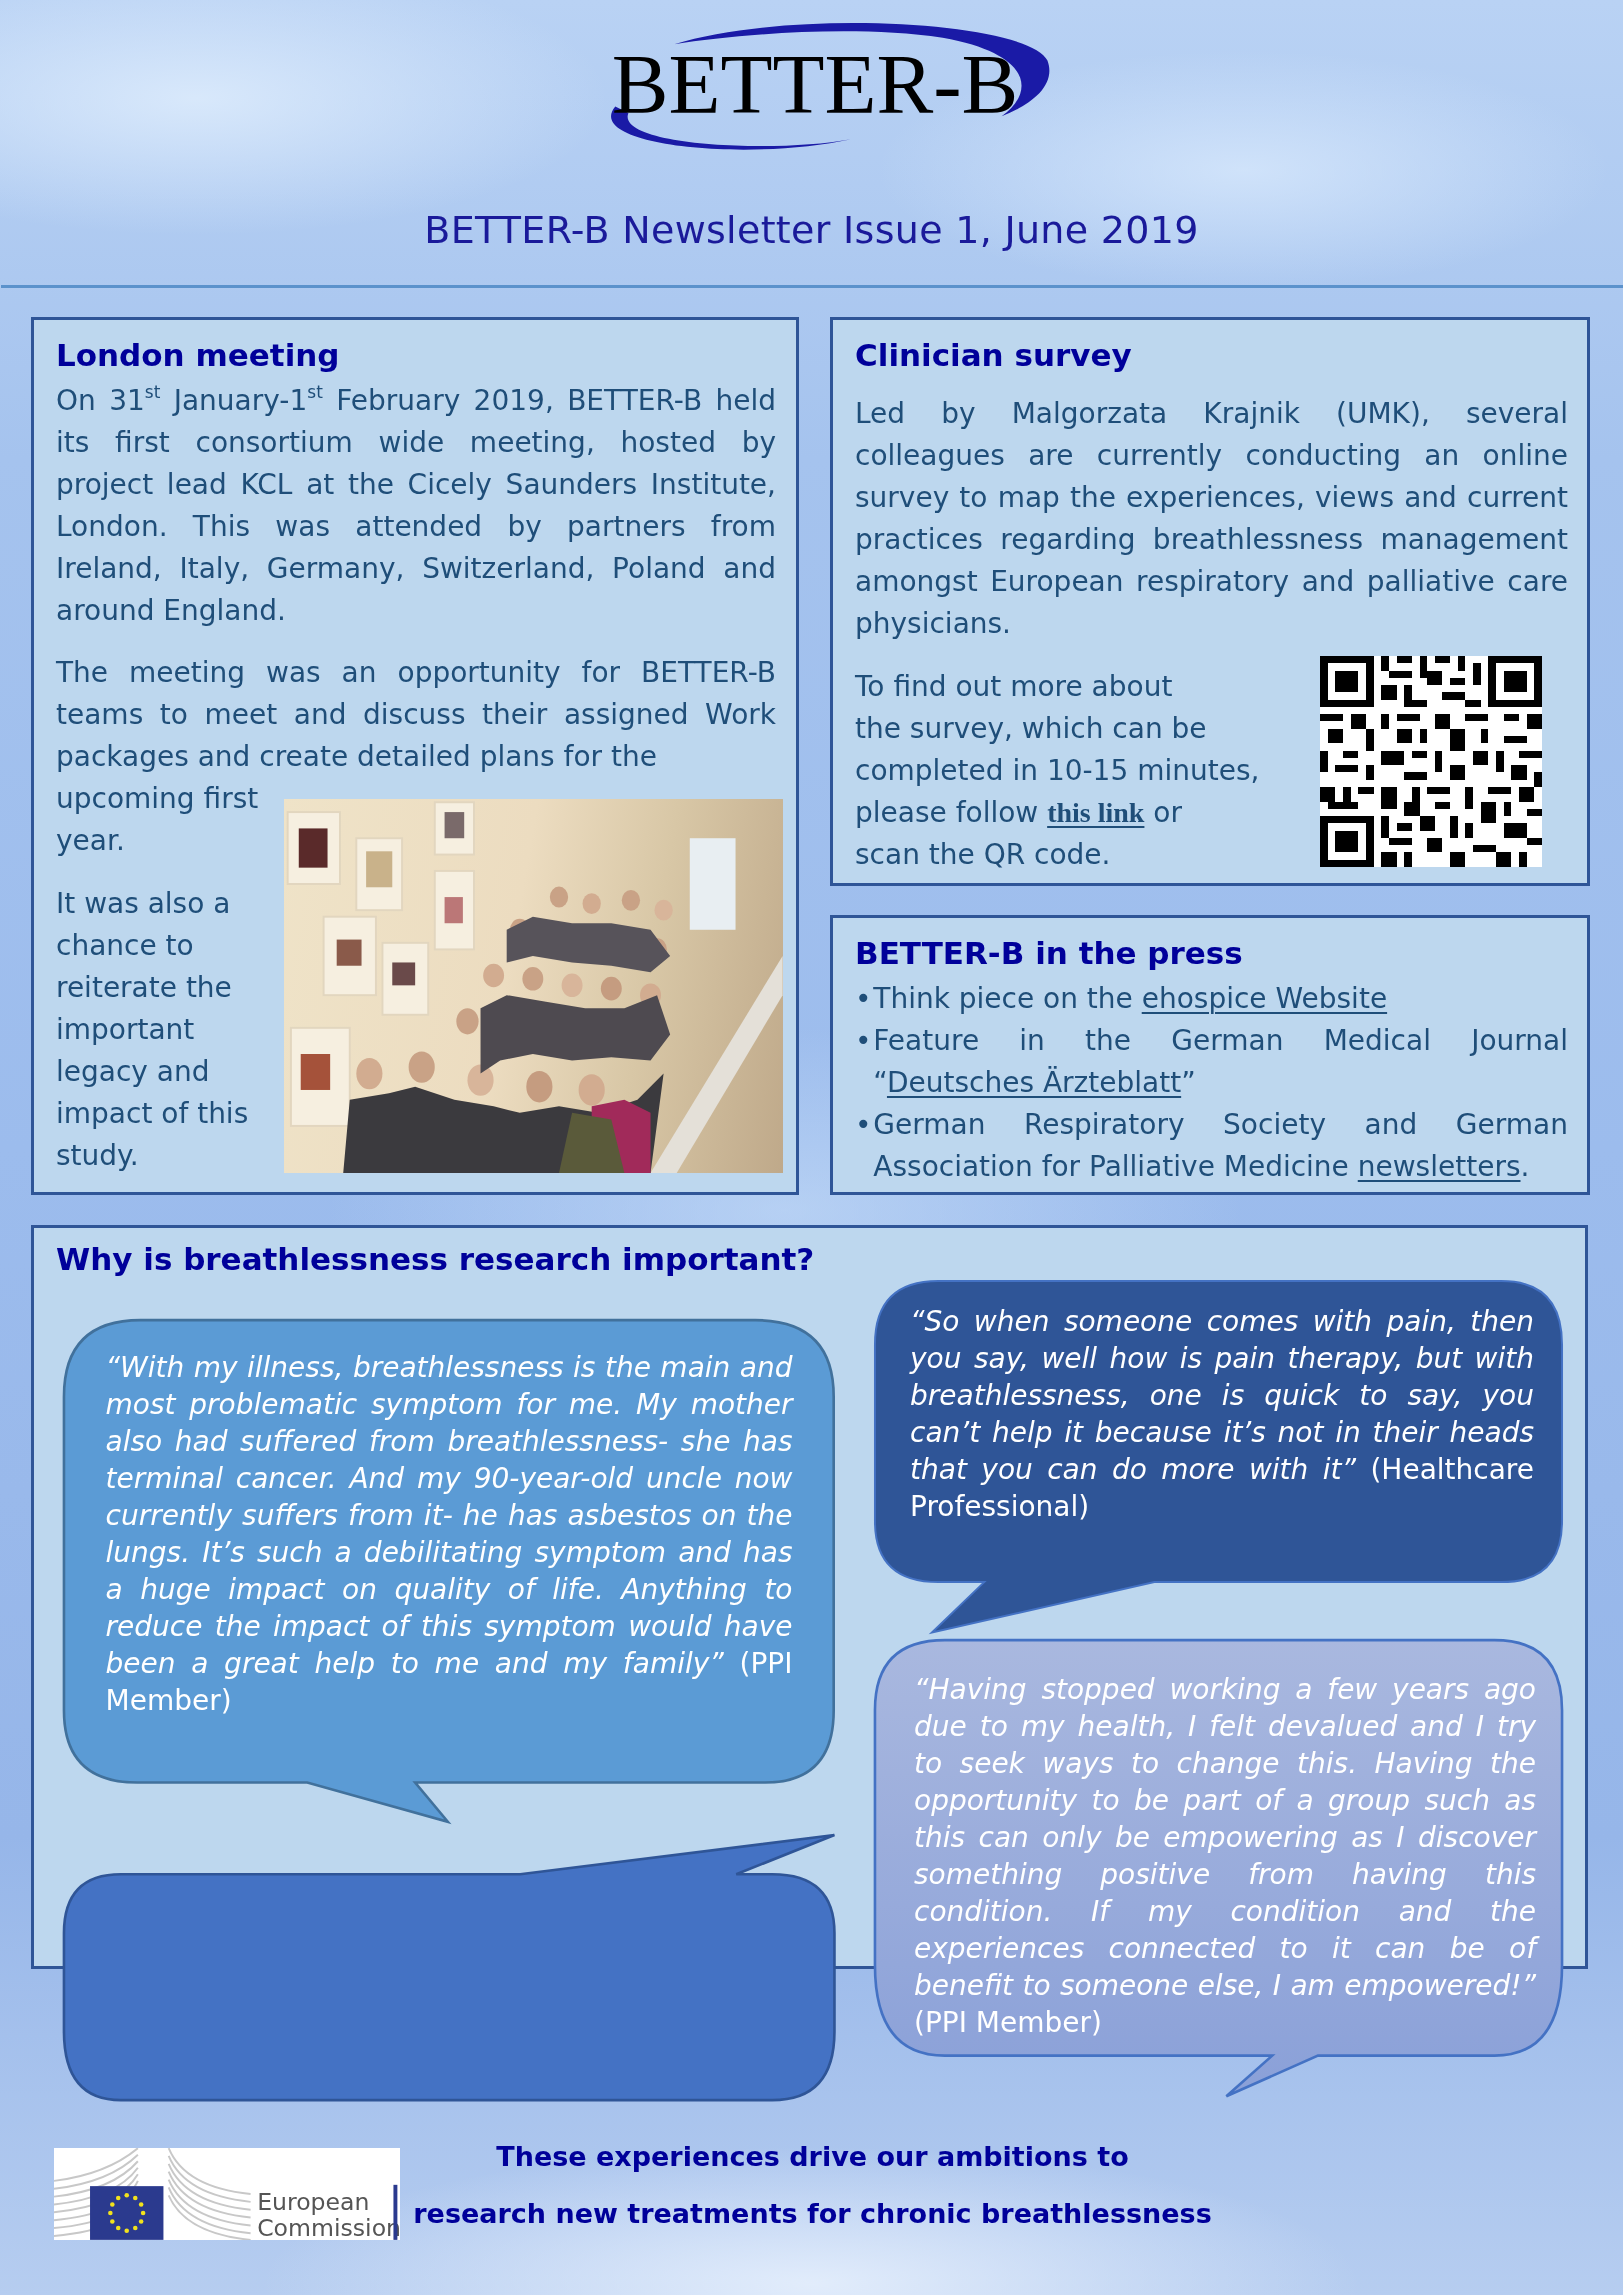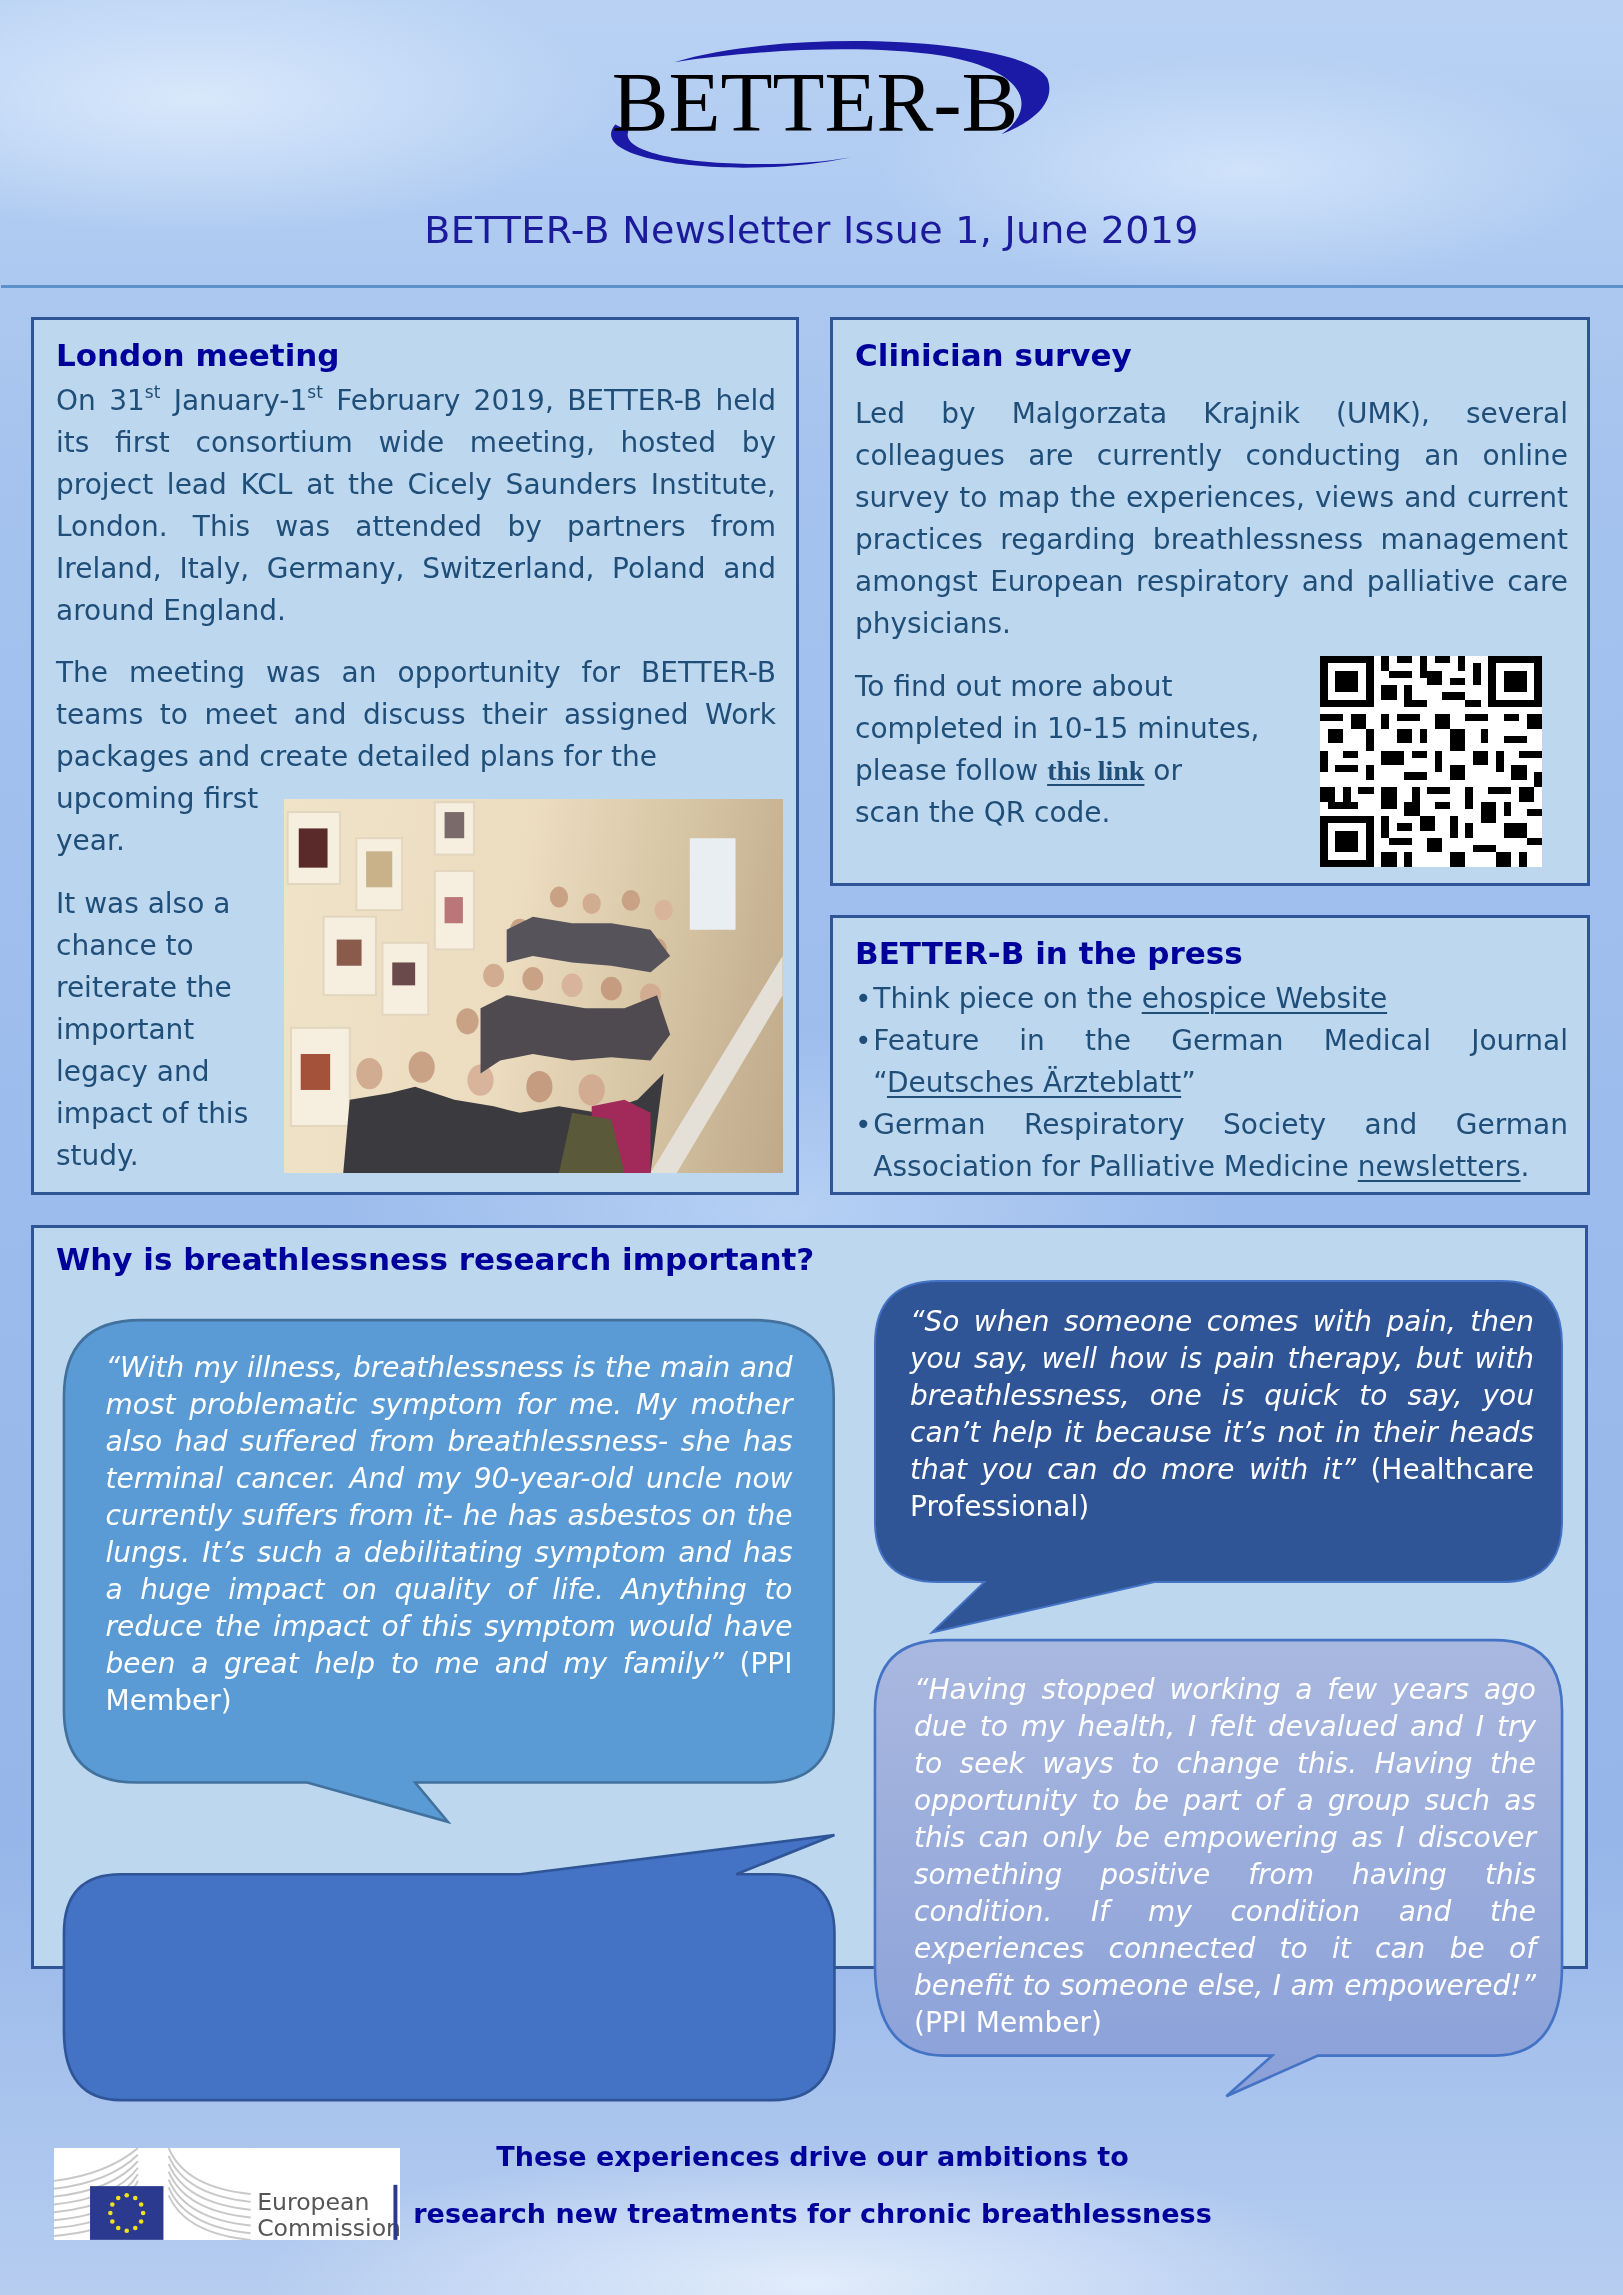--- a/index.html
+++ b/index.html
@@ -9,21 +9,21 @@
     background:
       radial-gradient(ellipse 589px 196px at 196px 98px, rgba(220,235,252,0.9), transparent 70%),
       radial-gradient(ellipse 523px 170px at 1243px 170px, rgba(215,232,252,0.8), transparent 70%),
       radial-gradient(ellipse 654px 262px at 785px 1211px, rgba(200,222,248,0.6), transparent 70%),
       radial-gradient(ellipse 785px 196px at 811px 2284px, rgba(228,238,252,0.95), transparent 70%),
       linear-gradient(180deg, #b9d2f4 0%, #a5c3ee 20%, #9cbced 50%, #96b6e9 80%, #b6cdf0 100%);
   }
   .abs { position: absolute; }
 
   
-  .logo { left: 576px; top: 26px; width: 478px; height: 151px; }
+  .logo { left: 576px; top: 8px; width: 478px; height: 151px; }
   .logo svg { width: 100%; height: 100%; }
   .issue-title {
     left: 0; width: 1623px; top: 208px; text-align: center;
     font-size: 38px; color: #1a1a9a; letter-spacing: 0.3px;
   }
   .divider { left: 1.3px; width: 1622px; top: 285px; height: 3.3px; background: #5b92cc; }
 
   
   .box {
     background: #bdd7ee; border: 3.3px solid #2f5597; box-sizing: border-box; padding-left: 12px;
@@ -169,20 +169,21 @@
       <path d="M440 480 L500 490 L520 572 L420 572 Z" fill="#5a5a3a"></path>
     </svg>
   </div>
 </section>
 
 <section class="abs box" id="clinician">
   <div class="box-title">Clinician survey</div>
   <div class="body-text just p1">Led by Malgorzata Krajnik (UMK), several colleagues are currently conducting an online survey to map the experiences, views and current practices regarding breathlessness management amongst European respiratory and palliative care physicians.</div>
   <div class="body-text p2">
     <div>To find out more about</div>
+    <div>the survey, which can be</div>
     <div>completed in 10-15 minutes,</div>
     <div><span>please follow </span><a class="link bold" href="#">this link</a><span> or</span></div>
     <div>scan the QR code.</div>
   </div>
   <div class="qr">
     <svg viewBox="0 0 29 29" shape-rendering="crispEdges" preserveAspectRatio="none">
       <rect width="29" height="29" fill="#fff"></rect>
       <g fill="#000">
 
         <rect x="0" y="0" width="7" height="7"></rect>

